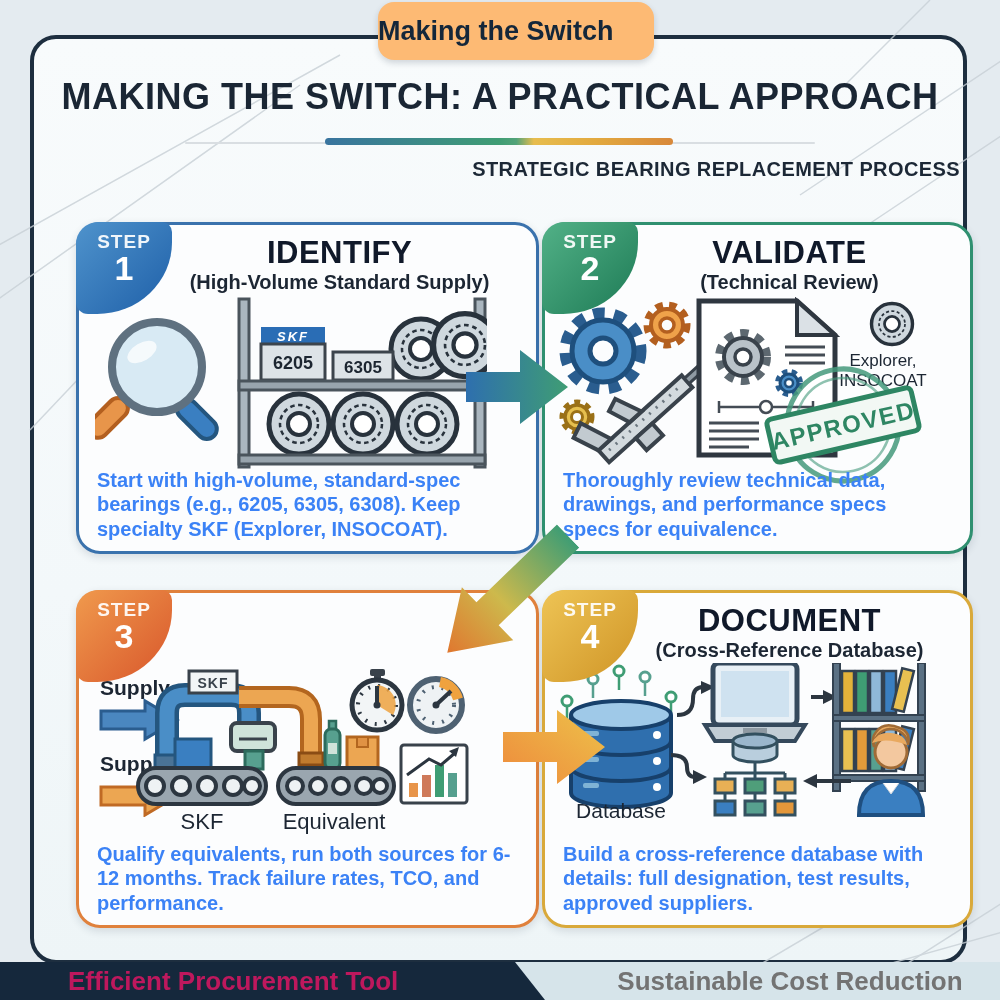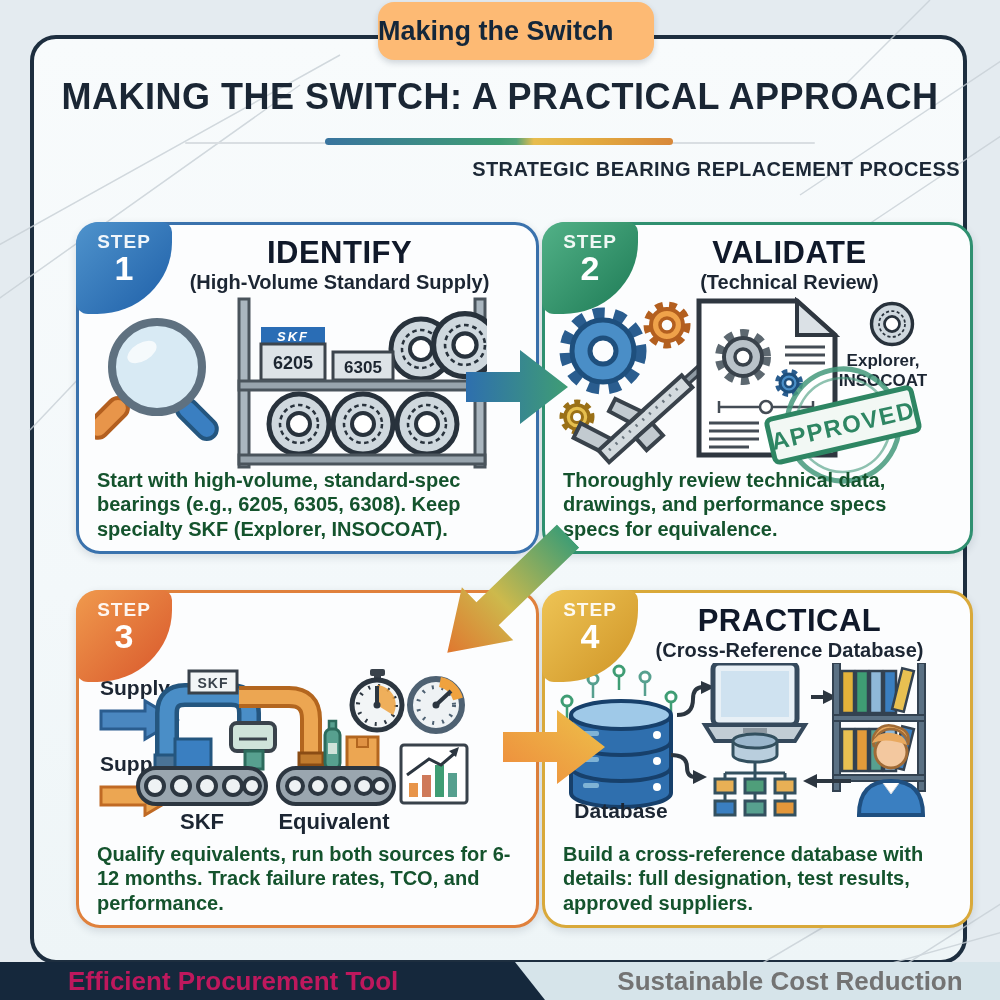--- a/index.html
+++ b/index.html
@@ -50,23 +50,23 @@
   .badge .num{font-size:34px;font-weight:800;margin-top:-4px;}
   #card1 .badge{background:linear-gradient(135deg,#4f93cc,#1e5fa8);}
   #card2 .badge{background:linear-gradient(135deg,#52b187,#1d7a55);}
   #card3 .badge{background:linear-gradient(135deg,#f09a4d,#d8562b);}
   #card4 .badge{background:linear-gradient(135deg,#eec455,#cf9426);}
 
   .card-head{position:absolute;left:70px;right:6px;top:10px;text-align:center;}
   .card-title{font-size:31px;font-weight:800;letter-spacing:.5px;color:#10192a;}
   .card-sub{font-size:20px;font-weight:700;color:#1c2633;margin-top:0px;}
   .card-desc{position:absolute;left:18px;right:24px;bottom:10px;z-index:3;
-    font-size:20px;line-height:1.22;font-weight:700;color:#14532d;}
-
-  .lbl{position:absolute;font-weight:700;color:#1c2633;text-align:center;}
+    font-size:20px;line-height:1.22;font-weight:700;color:#3b82f6;}
+
+  .lbl{position:absolute;font-weight:400;color:#1c2633;text-align:center;}
 
   svg text{font-family:"Liberation Sans",sans-serif;font-weight:800;}
 
   
   .flow-arrow{position:absolute;z-index:6;}
   #arrowB-wrap{left:422px;top:553px;width:170px;height:84px;transform:rotate(136deg);}
 
   
   #footer-light{left:0;top:962px;width:1000px;height:38px;background:#d6e4ea;z-index:7;}
   #footer-dark{left:0;top:962px;width:1000px;height:38px;background:#15283c;z-index:7;
@@ -323,21 +323,21 @@
 
   <div class="card-desc">Qualify equivalents, run both sources for 6-12 months. Track failure rates, TCO, and performance.</div>
 </div>
 
 <div id="card4" class="card">
   <div class="badge">
     <span class="step">STEP</span>
     <span class="num">4</span>
   </div>
   <div class="card-head">
-    <div class="card-title">PRACTICAL</div>
+    <div class="card-title">DOCUMENT</div>
     <div class="card-sub">(Cross-Reference Database)</div>
   </div>
 
   <svg class="abs" style="left:8px;top:70px;" width="376" height="160" viewBox="0 0 376 160">
 
     <g stroke-width="2.5" fill="none">
       <path d="M14,43 v14 h8" stroke="#3f9d74"></path>
         <path d="M40,21 v14" stroke="#57a08f"></path>
       <path d="M66,13 v14" stroke="#3f9d74"></path>
         <path d="M92,19 v14" stroke="#57a08f"></path>

